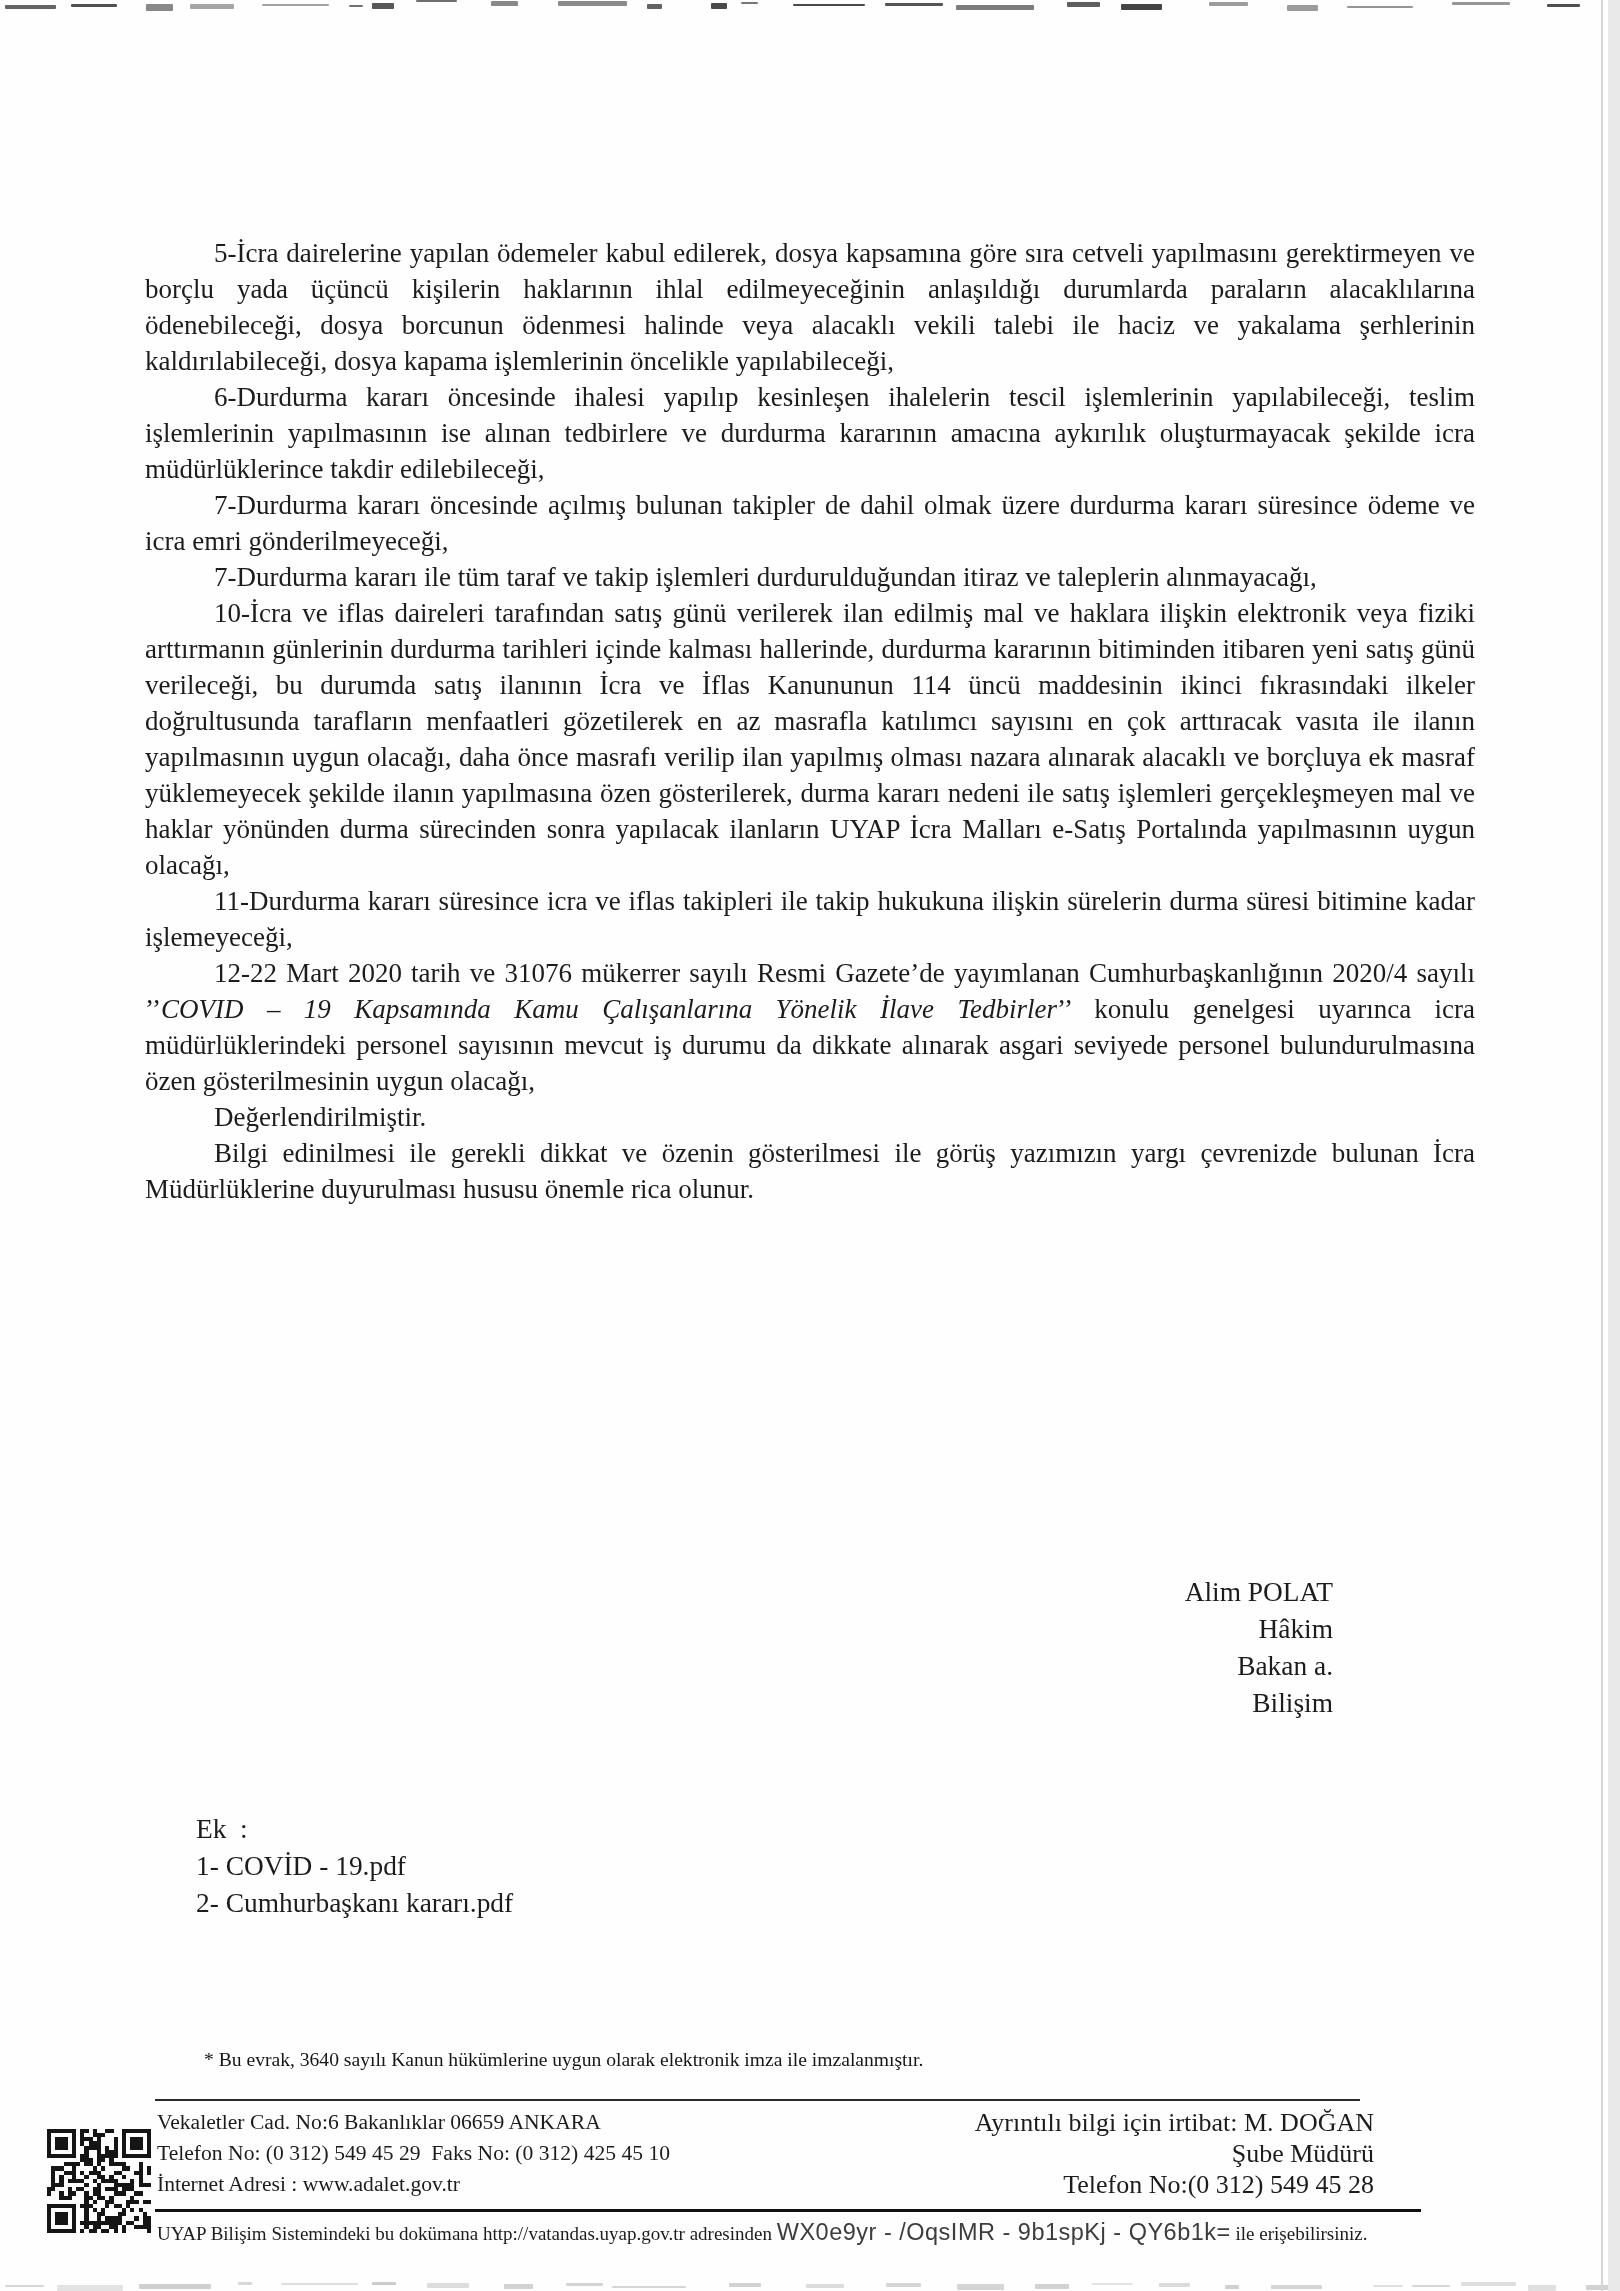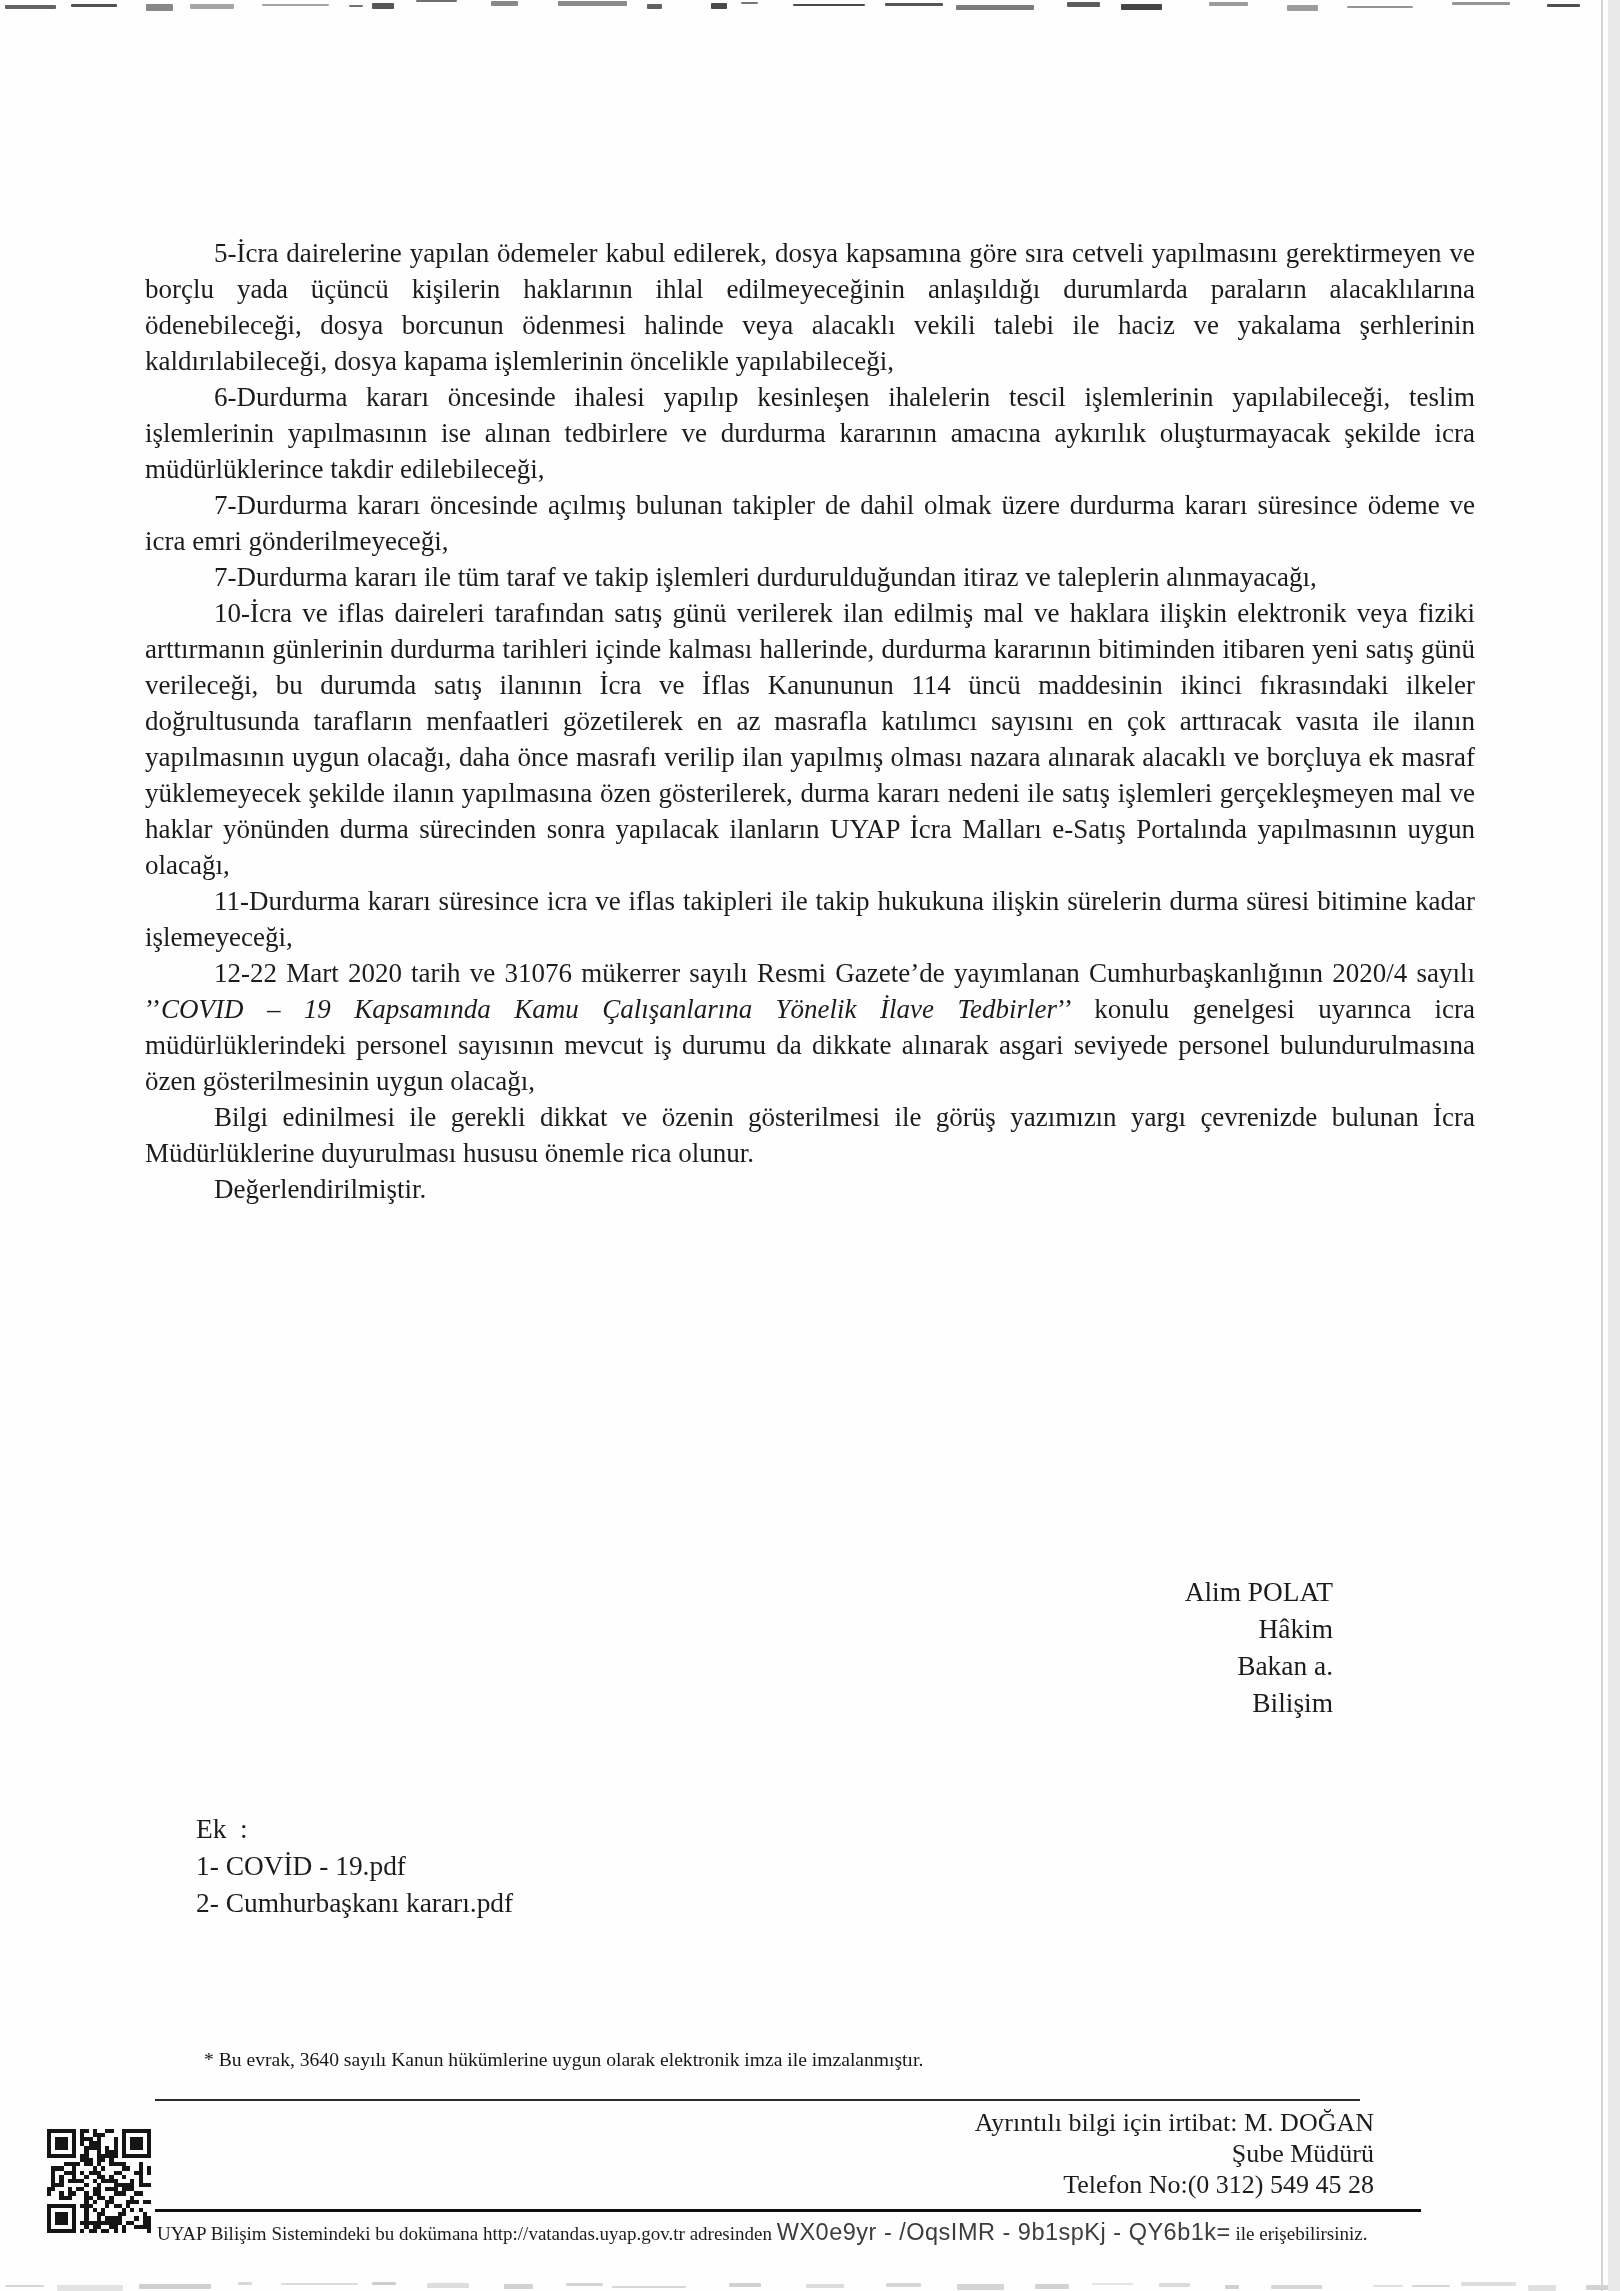--- a/index.html
+++ b/index.html
@@ -117,42 +117,47 @@
   <div class="edge-line-dark"></div>
 
   <div class="body-text" id="body-text">
       <p class="body-par"><span>5-İcra dairelerine yapılan ödemeler kabul edilerek, dosya kapsamına göre sıra cetveli yapılmasını gerektirmeyen ve borçlu yada üçüncü kişilerin haklarının ihlal edilmeyeceğinin anlaşıldığı durumlarda paraların alacaklılarına ödenebileceği, dosya borcunun ödenmesi halinde veya alacaklı vekili talebi ile haciz ve yakalama şerhlerinin kaldırılabileceği, dosya kapama işlemlerinin öncelikle yapılabileceği,</span></p>
       <p class="body-par"><span>6-Durdurma kararı öncesinde ihalesi yapılıp kesinleşen ihalelerin tescil işlemlerinin yapılabileceği, teslim işlemlerinin yapılmasının ise alınan tedbirlere ve durdurma kararının amacına aykırılık oluşturmayacak şekilde icra müdürlüklerince takdir edilebileceği,</span></p>
       <p class="body-par"><span>7-Durdurma kararı öncesinde açılmış bulunan takipler de dahil olmak üzere durdurma kararı süresince ödeme ve icra emri gönderilmeyeceği,</span></p>
       <p class="body-par"><span>7-Durdurma kararı ile tüm taraf ve takip işlemleri durdurulduğundan itiraz ve taleplerin alınmayacağı,</span></p>
       <p class="body-par"><span>10-İcra ve iflas daireleri tarafından satış günü verilerek ilan edilmiş mal ve haklara ilişkin elektronik veya fiziki arttırmanın günlerinin durdurma tarihleri içinde kalması hallerinde, durdurma kararının bitiminden itibaren yeni satış günü verileceği, bu durumda satış ilanının İcra ve İflas Kanununun 114 üncü maddesinin ikinci fıkrasındaki ilkeler doğrultusunda tarafların menfaatleri gözetilerek en az masrafla katılımcı sayısını en çok arttıracak vasıta ile ilanın yapılmasının uygun olacağı, daha önce masrafı verilip ilan yapılmış olması nazara alınarak alacaklı ve borçluya ek masraf yüklemeyecek şekilde ilanın yapılmasına özen gösterilerek, durma kararı nedeni ile satış işlemleri gerçekleşmeyen mal ve haklar yönünden durma sürecinden sonra yapılacak ilanların UYAP İcra Malları e-Satış Portalında yapılmasının uygun olacağı,</span></p>
       <p class="body-par"><span>11-Durdurma kararı süresince icra ve iflas takipleri ile takip hukukuna ilişkin sürelerin durma süresi bitimine kadar işlemeyeceği,</span></p>
       <p class="body-par"><span>12-22 Mart 2020 tarih ve 31076 mükerrer sayılı Resmi Gazete’de yayımlanan Cumhurbaşkanlığının 2020/4 sayılı ’’</span><span class="italic">COVID – 19 Kapsamında Kamu Çalışanlarına Yönelik İlave Tedbirler</span><span>’’ konulu genelgesi uyarınca icra müdürlüklerindeki personel sayısının mevcut iş durumu da dikkate alınarak asgari seviyede personel bulundurulmasına özen gösterilmesinin uygun olacağı,</span></p>
+      <p class="body-par"><span>Değerlendirilmiştir.</span></p>
       <p class="body-par"><span>Bilgi edinilmesi ile gerekli dikkat ve özenin gösterilmesi ile görüş yazımızın yargı çevrenizde bulunan İcra Müdürlüklerine duyurulması hususu önemle rica olunur.</span></p>
-      <p class="body-par"><span>Değerlendirilmiştir.</span></p>
     </div>
 
   <div class="signature" id="signature-block">
       <div>Alim POLAT</div>
       <div>Hâkim</div>
       <div>Bakan a.</div>
       <div>Bilişim</div>
     </div>
 
   <div class="attachments">
     <div class="prewrap">Ek  :</div>
     <div id="attachment-items">
         <div>1- COVİD - 19.pdf</div>
         <div>2- Cumhurbaşkanı kararı.pdf</div>
       </div>
   </div>
 
   <div class="footnote">* Bu evrak, 3640 sayılı Kanun hükümlerine uygun olarak elektronik imza ile imzalanmıştır.</div>
 
   <div class="sep1"></div>
+  <div class="footer-left">
+    <div>Vekaletler Cad. No:6 Bakanlıklar 06659 ANKARA</div>
+    <div class="prewrap">Telefon No: (0 312) 549 45 29  Faks No: (0 312) 425 45 10</div>
+    <div>İnternet Adresi : www.adalet.gov.tr</div>
+  </div>
   <div class="footer-right">
     <div>Ayrıntılı bilgi için irtibat: M. DOĞAN</div>
     <div>Şube Müdürü</div>
     <div>Telefon No:(0 312) 549 45 28</div>
   </div>
   <div class="sep2"></div>
 
   <div class="uyap-line">
     <span>UYAP Bilişim Sistemindeki bu dokümana http://vatandas.uyap.gov.tr adresinden </span><span class="uyap-code">WX0e9yr - /OqsIMR - 9b1spKj - QY6b1k=</span><span> ile erişebilirsiniz.</span>
   </div>

